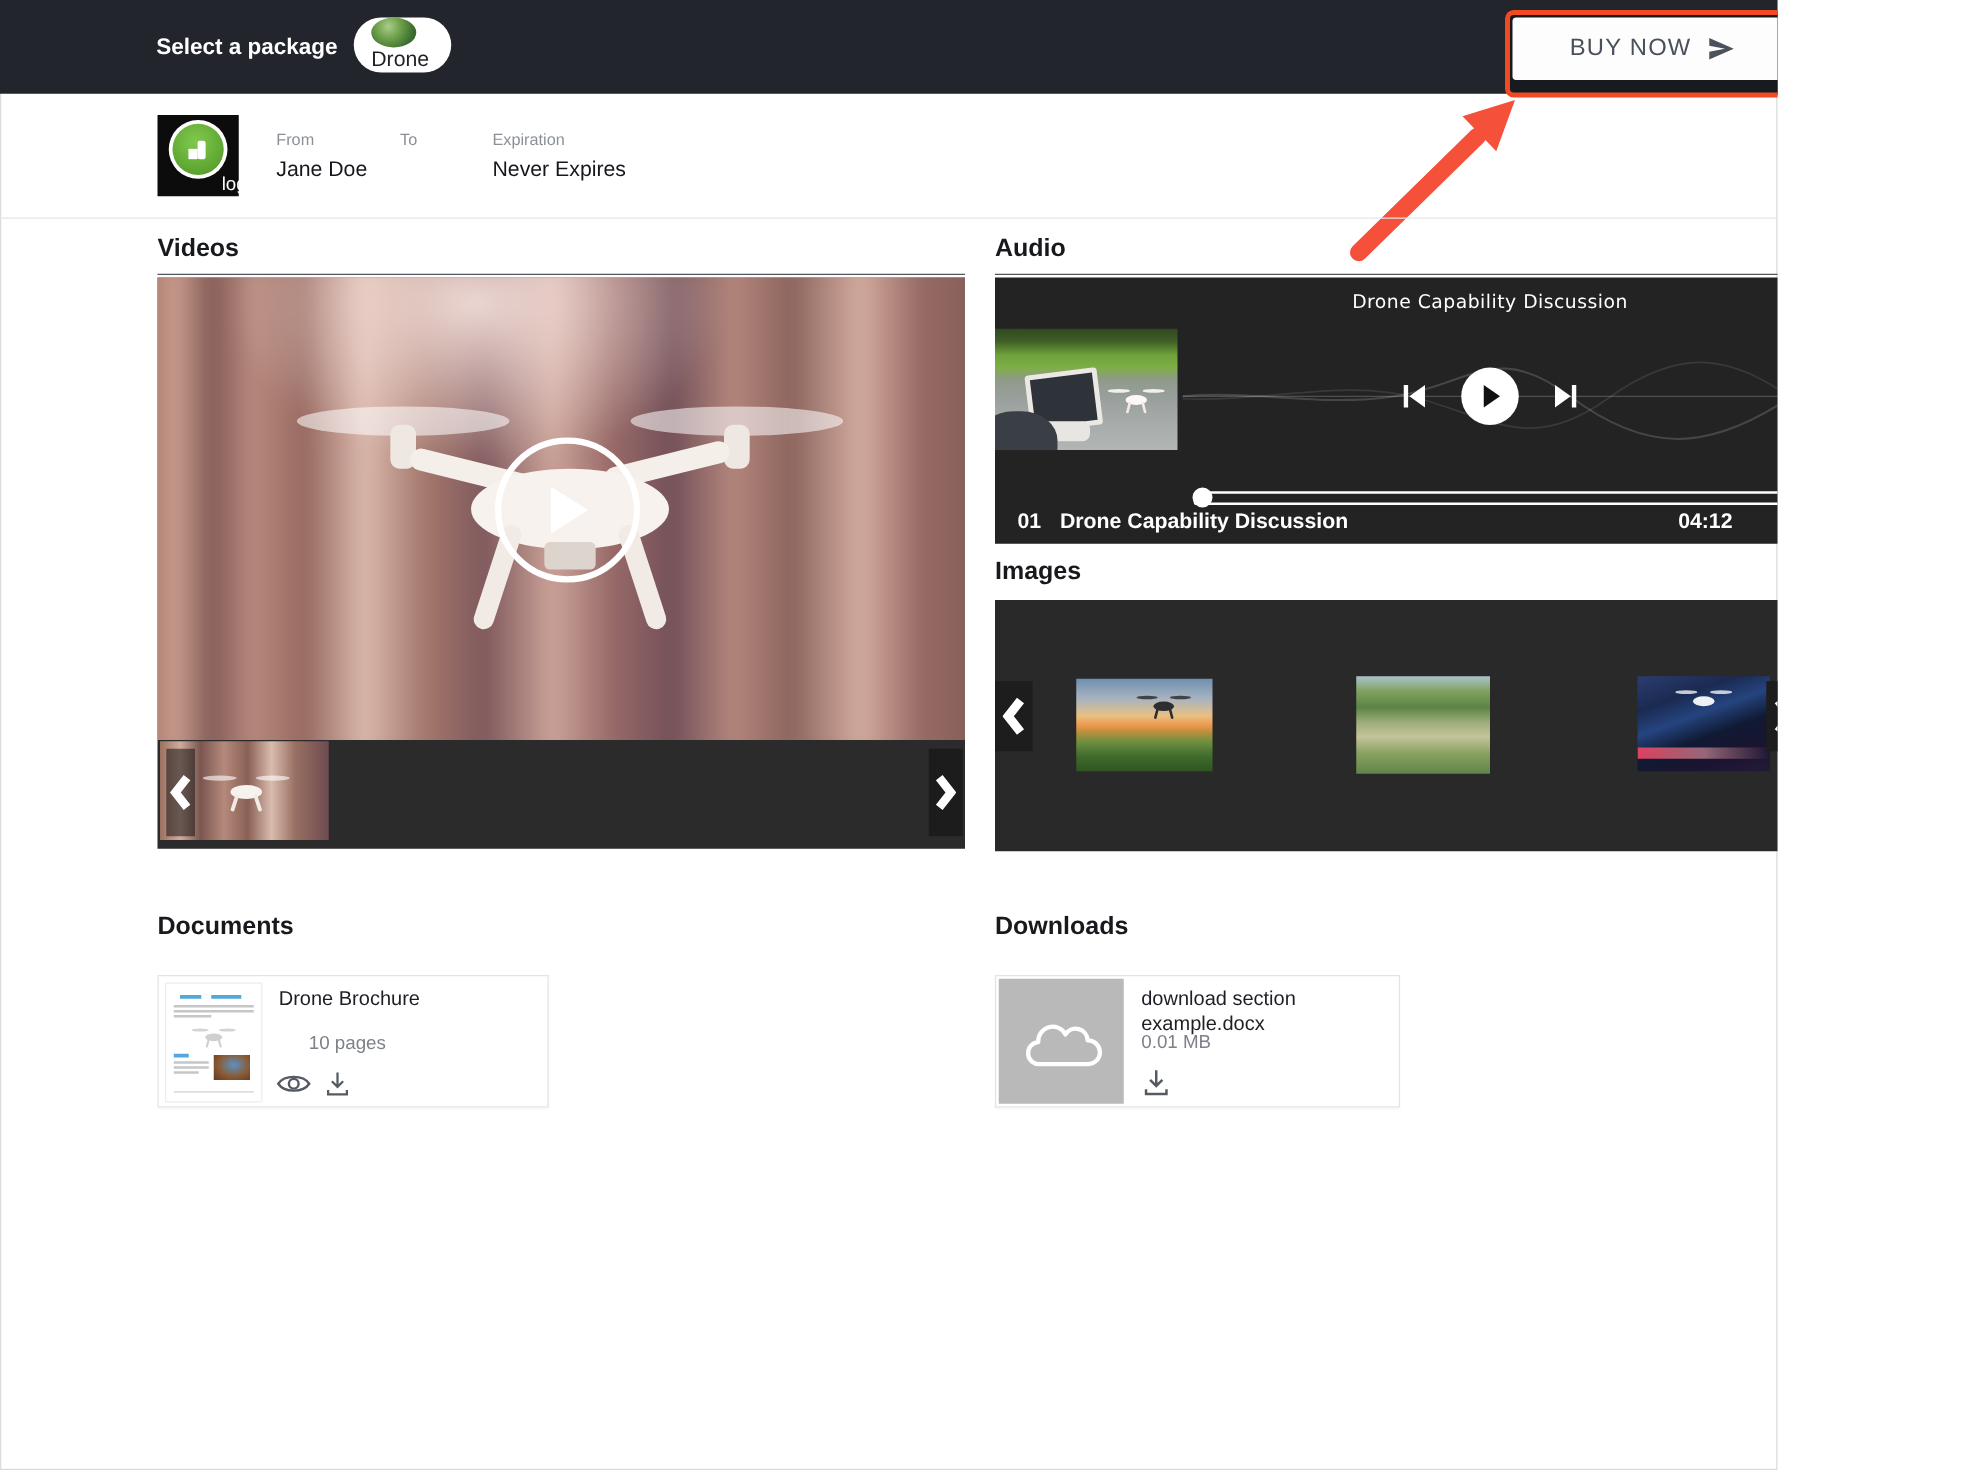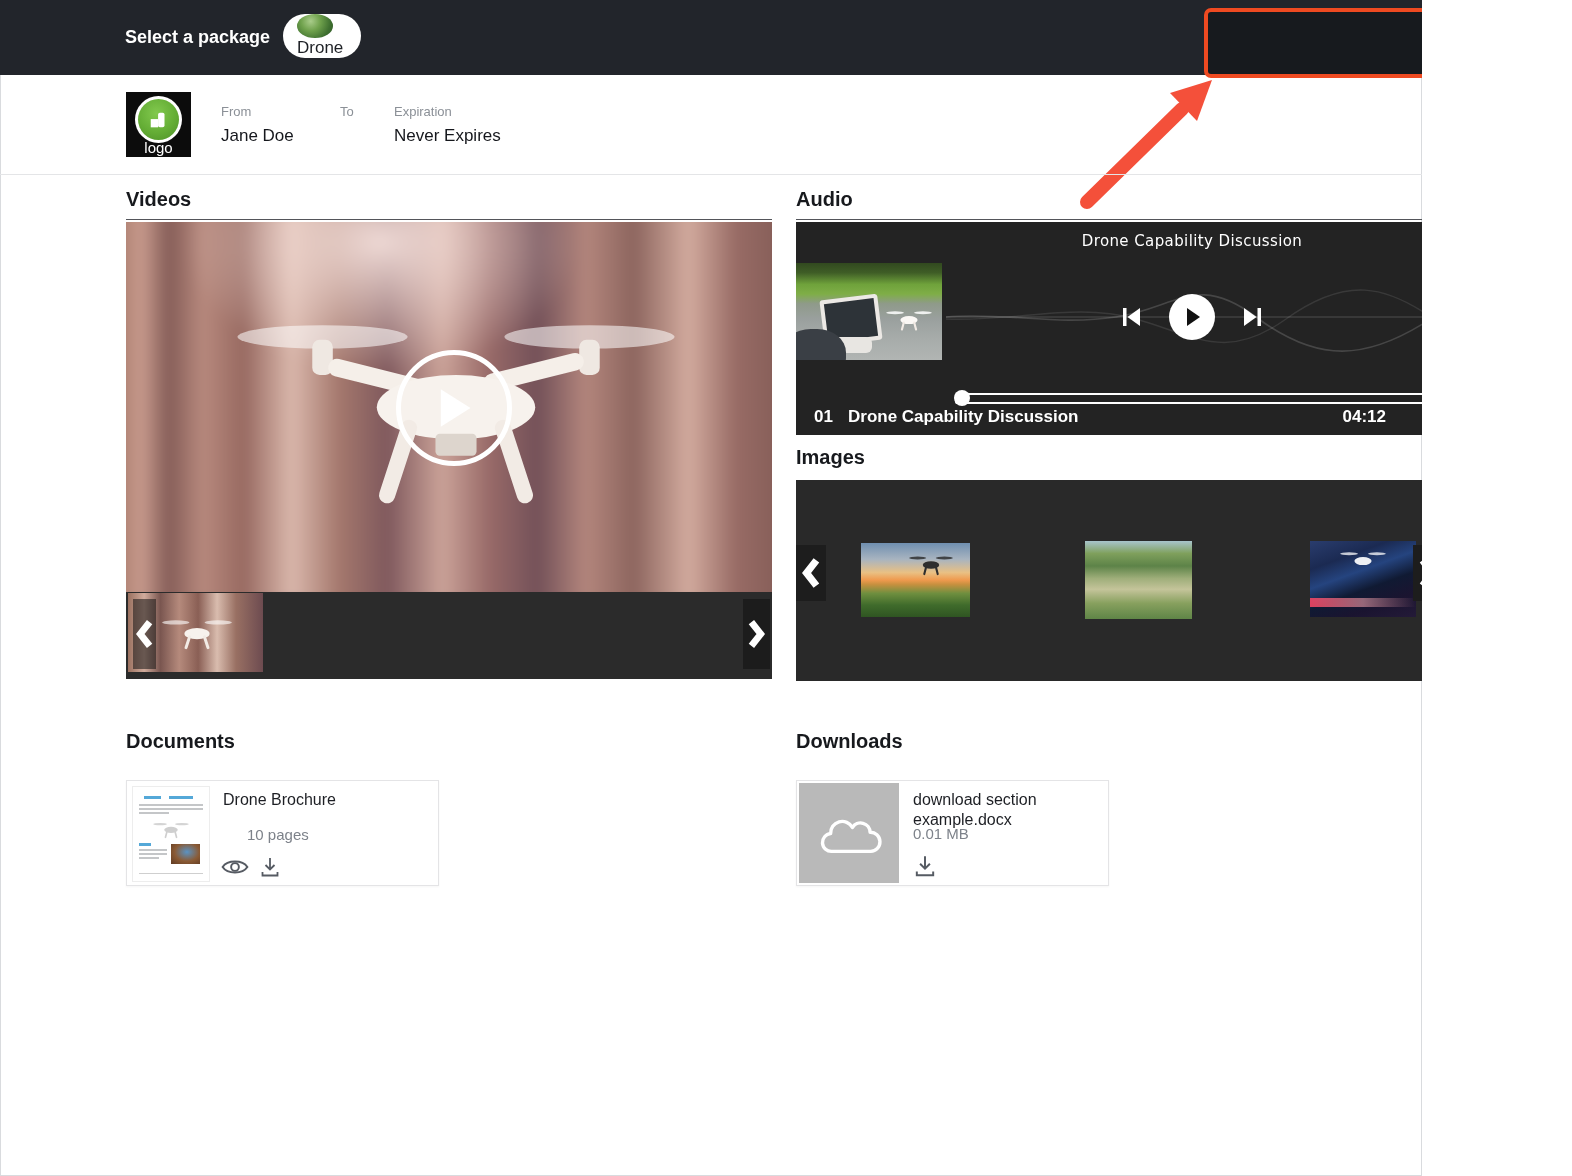--- a/index.html
+++ b/index.html
@@ -22,21 +22,21 @@
   .buy-btn{position:absolute;left:2px;top:2px;right:2px;bottom:2px;background:#fdfdfd;border:none;
            border-radius:3px;display:flex;align-items:center;justify-content:center;gap:12px;
            font-family:"Liberation Sans",sans-serif;font-size:19px;color:#4a505b;letter-spacing:1px;cursor:pointer;}
 
   
   .logo-box{position:absolute;left:126px;top:92px;width:65px;height:65px;background:#0c0c0c;}
   .logo-ring{position:absolute;left:9px;top:4px;width:47px;height:47px;border-radius:50%;background:#fff;}
   .logo-green{position:absolute;left:3px;top:3px;width:41px;height:41px;border-radius:50%;
         background:radial-gradient(circle at 45% 35%, #82c94e 0%, #64ad35 55%, #4d8f27 100%);
         display:flex;align-items:center;justify-content:center;}
-  .logo-text{position:absolute;left:0;bottom:1px;width:100%;text-align:center;color:#fff;font-size:15px;}
+  .logo-text{position:absolute;left:0;bottom:1px;width:100%;text-align:center;color:#fff;font-size:15px;padding-left:33px;}
   .meta-label{position:absolute;top:104px;font-size:13px;color:#8b9097;}
   .meta-value{position:absolute;top:126px;font-size:17px;color:#15171c;}
   .divider{position:absolute;left:0;top:174px;width:1572px;height:1px;background:#e4e5e7;}
 
   .section-title{position:absolute;font-size:20px;font-weight:bold;color:#17191d;}
   .section-rule{position:absolute;height:1px;background:#53555a;}
 
   
   .video-player{position:absolute;left:126px;top:222px;width:646px;height:370px;overflow:hidden;background:#7a5a50;}
   .forest{position:absolute;left:-3%;top:-3%;width:106%;height:106%;filter:blur(6px);
@@ -99,41 +99,47 @@
 
 <div class="screen">
 
   <div class="topbar">
     <div class="select-label">Select a package</div>
     <div class="pill">
       <span class="pill-avatar"></span>
       <span class="pill-label">Drone</span>
     </div>
     <div class="buy-box annot"></div>
+    <button class="buy-btn" style="left:1210px;top:14px;width:225px;height:50px;position:absolute;">
+      <span>BUY NOW</span>
+      <svg width="24" height="24" viewBox="0 0 24 24">
+        <path d="M2.4 20.6 L22 12 L2.4 3.4 L2.4 9.6 L15 12 L2.4 14.4 Z" fill="#4c525c"></path>
+      </svg>
+    </button>
   </div>
 
   <svg class="abs annot" style="left:1060px;top:70px;" width="170" height="150" viewBox="0 0 170 150">
     <line x1="27" y1="132" x2="122" y2="39" stroke="#f4503a" stroke-width="14" stroke-linecap="round"></line>
     <polygon points="152,10 137,51 110,23" fill="#f4503a"></polygon>
   </svg>
 
   <div class="logo-box">
     <div class="logo-ring">
       <div class="logo-green">
         <svg width="22" height="22" viewBox="0 0 24 24">
           <rect x="3" y="11" width="8" height="9" fill="#fff"></rect>
           <rect x="11" y="4" width="7" height="16" rx="2" fill="#fff"></rect>
         </svg>
       </div>
     </div>
     <div class="logo-text">logo</div>
   </div>
   <div class="meta-label" style="left:221px;">From</div>
   <div class="meta-value" style="left:221px;">Jane Doe</div>
-  <div class="meta-label" style="left:340px;text-align:center;">To</div>
+  <div class="meta-label" style="left:320px;text-align:center;">To</div>
   <div class="meta-label" style="left:394px;">Expiration</div>
   <div class="meta-value" style="left:394px;">Never Expires</div>
   <div class="divider"></div>
 
   <div class="section-title" style="left:126px;top:188px;">Videos</div>
   <div class="section-rule" style="left:126px;top:219px;width:646px;"></div>
 
   <div class="video-player">
     <div class="forest"></div>
     <svg class="abs" style="left:110px;top:60px;" width="440" height="230" viewBox="0 0 300 150">
@@ -306,21 +312,21 @@
     <button class="icon-btn abs" style="left:132px;top:75px;">
       <svg width="22" height="22" viewBox="0 0 22 22">
         <path d="M11 2 V13 M6.5 9 L11 13.5 L15.5 9" fill="none" stroke="#565b63" stroke-width="1.8"></path>
         <path d="M3.5 16 V19.5 H18.5 V16" fill="none" stroke="#565b63" stroke-width="1.8"></path>
       </svg>
     </button>
   </div>
 
   <div class="section-title" style="left:796px;top:730px;">Downloads</div>
 
-  <div class="card" style="left:796px;top:780px;">
+  <div class="card" style="left:796px;top:780px;padding-left:11px;">
     <div class="dl-thumb">
       <svg width="68" height="50" viewBox="0 0 100 70">
         <path d="M25,62 a13,13 0 0 1 -2,-26 a17,17 0 0 1 32,-9 a14,14 0 0 1 26,7 a12,12 0 0 1 1,28 z" fill="none" stroke="#fff" stroke-width="5" stroke-linejoin="round"></path>
       </svg>
     </div>
     <div class="card-name" style="left:116px;top:9px;width:168px;">download section example.docx</div>
     <div class="card-sub" style="left:116px;top:44px;">0.01 MB</div>
     <button class="icon-btn abs" style="left:116px;top:73px;">
       <svg width="24" height="24" viewBox="0 0 22 22">
         <path d="M11 2 V13 M6.5 9 L11 13.5 L15.5 9" fill="none" stroke="#565b63" stroke-width="1.8"></path>

